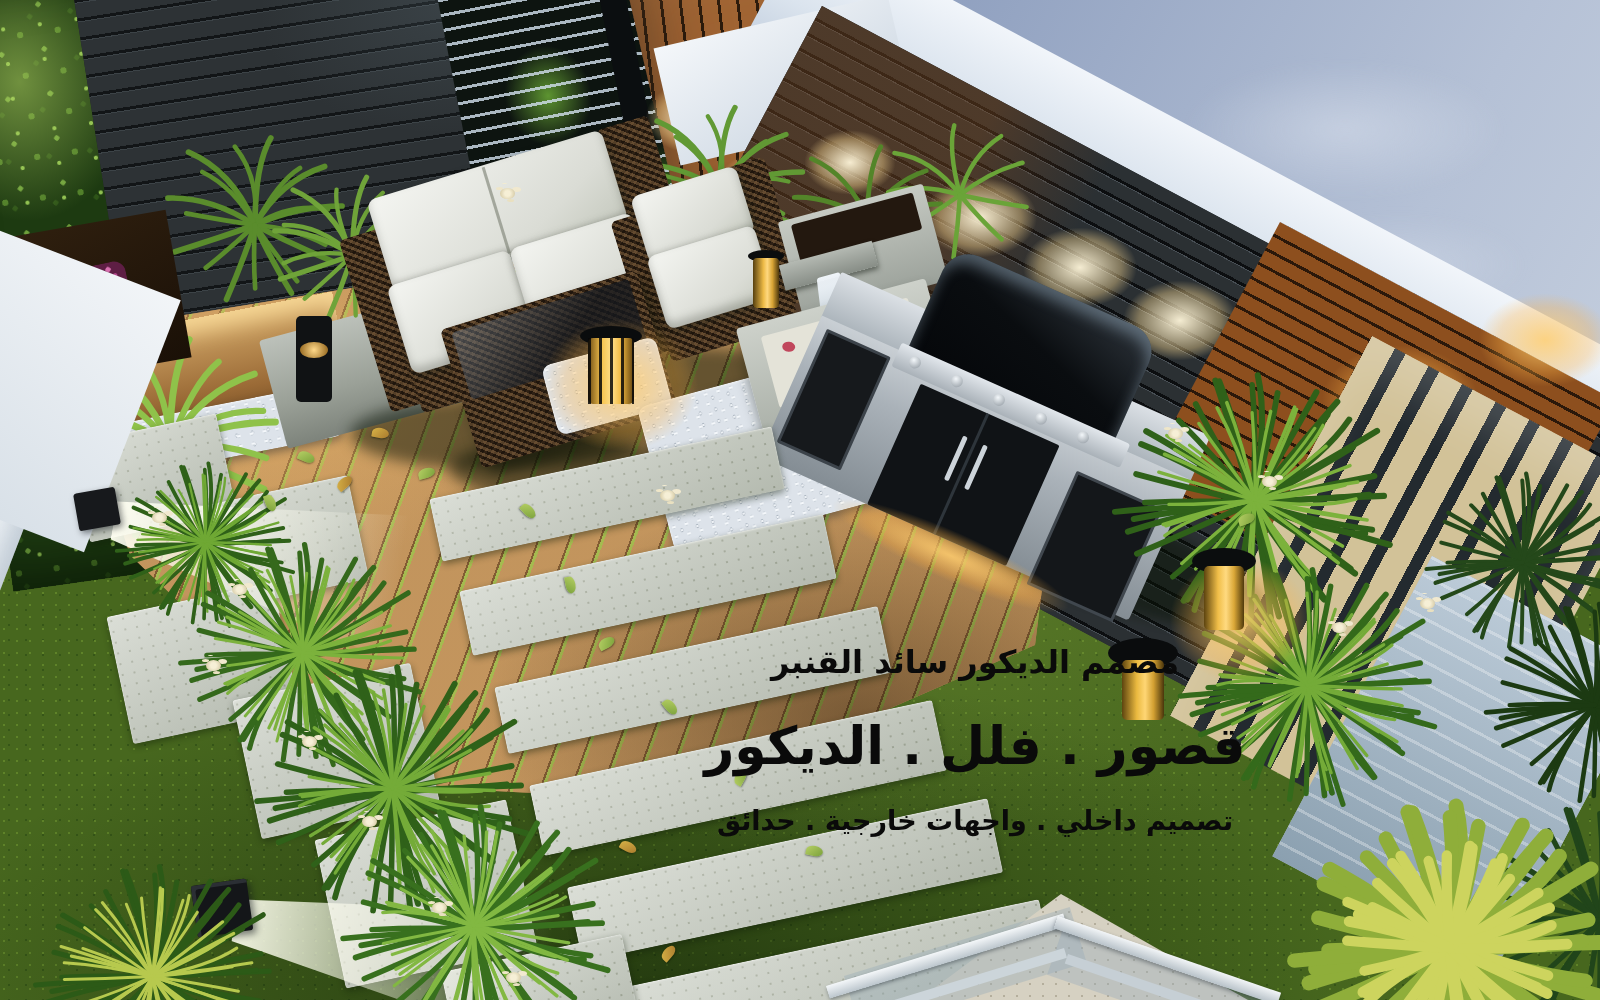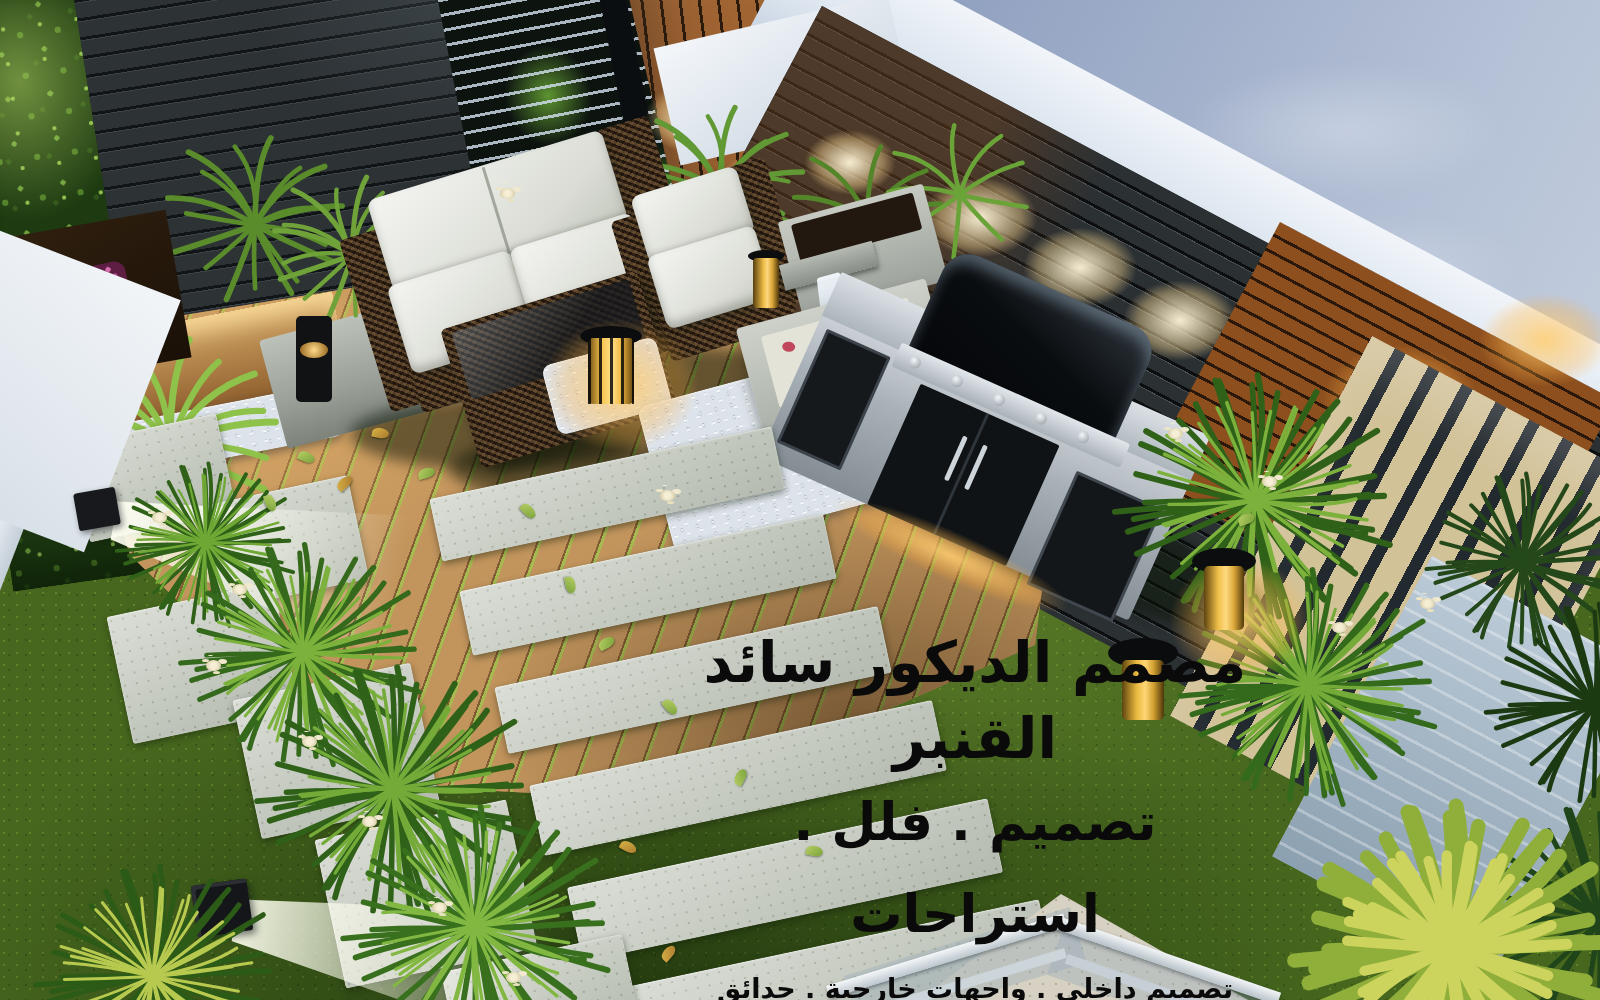--- a/index.html
+++ b/index.html
@@ -48,21 +48,21 @@
   .flw{width:15px;height:11px;border-radius:50%;background:radial-gradient(circle,#f6efd6 30%,#d9ceaa 80%);
     box-shadow:9px -4px 0 -3px #f1e9cf,-8px -5px 0 -4px #efe6c8,3px 7px 0 -4px #e9e0c0,-3px -10px 0 -5px #f3ecd2;}
   .shdw{background:rgba(8,18,4,.5);border-radius:50%;filter:blur(7px);}
   .tuft{overflow:visible;stroke-width:2.3;}
   .tuft.hl{stroke-width:1.7;}
   .agav{overflow:visible;stroke-width:5;}
   .palm{overflow:visible;stroke-width:3.6;}
   #gdefs path{fill:none;stroke:currentColor;stroke-linecap:round;}
   
   #wm{left:690px;top:624px;width:570px;text-align:center;color:#0a0a0a;z-index:50;}
-  #wm .l1{font-size:57px;font-weight:700;line-height:76px;letter-spacing:1px;}
+  #wm .l1{font-size:32px;font-weight:700;line-height:76px;letter-spacing:1px;}
   #wm .l2{font-size:52px;font-weight:700;line-height:92px;}
   #wm .l3{font-size:27px;font-weight:700;line-height:58px;}
   #sklogo{left:1272px;top:652px;width:294px;height:296px;background:#070707;border-radius:3px;z-index:60;
     box-shadow:0 6px 18px rgba(0,0,0,.5);}
   #skframe{position:absolute;left:11px;top:11px;right:11px;bottom:11px;
     background:linear-gradient(155deg,#f4f4f4 0%,#c9c9c9 22%,#9d9d9d 48%,#7f7f7f 62%,#b3b3b3 85%,#dadada 100%);
     box-shadow:inset 0 16px 20px rgba(255,255,255,.55), inset 0 -18px 22px rgba(0,0,0,.5),
                inset 16px 0 20px rgba(255,255,255,.25), inset -16px 0 20px rgba(0,0,0,.3);}
   #skwhite{position:absolute;left:53px;top:61px;width:190px;height:179px;background:#fcfcfc;border:5px solid #101010;
     display:flex;align-items:center;justify-content:center;box-sizing:border-box;}
@@ -453,19 +453,19 @@
     <div class="a" style="left:-2px;top:128px;width:248px;height:13px;transform:rotate(-17deg);transform-origin:left top;
          background:linear-gradient(180deg,#f4f7f9,#bcc6cd);box-shadow:0 2px 4px rgba(20,30,40,.4);"></div>
     <div class="a" style="left:230px;top:58px;width:236px;height:13px;transform:rotate(19deg);transform-origin:left top;
          background:linear-gradient(180deg,#f2f5f7,#b8c2c9);box-shadow:0 2px 4px rgba(20,30,40,.4);"></div>
     <div class="a" style="left:40px;top:150px;width:205px;height:10px;transform:rotate(-17deg);transform-origin:left top;background:#ccd5da;"></div>
     <div class="a" style="left:240px;top:96px;width:196px;height:10px;transform:rotate(19deg);transform-origin:left top;background:#c6cfd5;"></div>
   </div>
 
   <div id="wm" class="a">
     <div class="l1" dir="rtl">مصمم الديكور سائد القنبر</div>
-    <div class="l2" dir="rtl">تصميم . فلل . استراحات</div>
+    <div class="l2" dir="rtl">قصور . فلل . الديكور</div>
     <div class="l3" dir="rtl">تصميم داخلي . واجهات خارجية . حدائق</div>
 
   </div>
 
 
 </div>
 
 </body></html>

